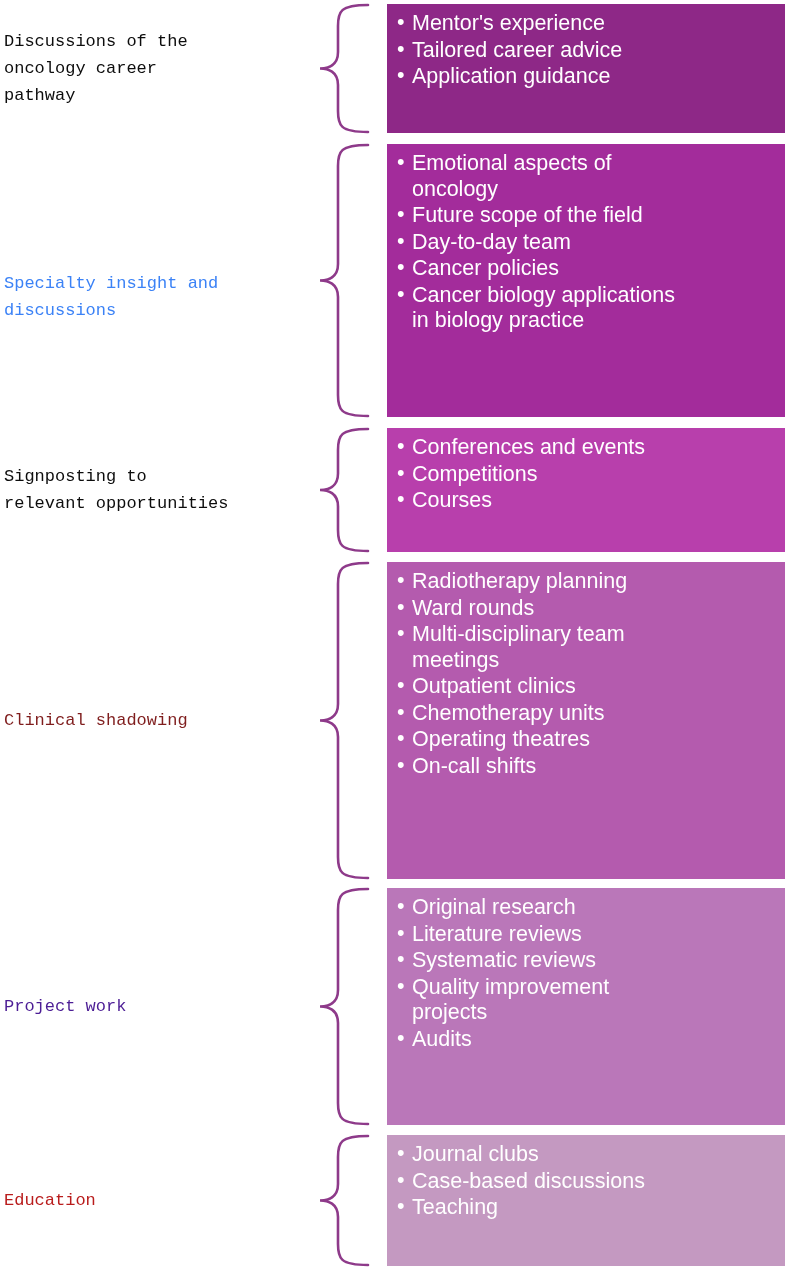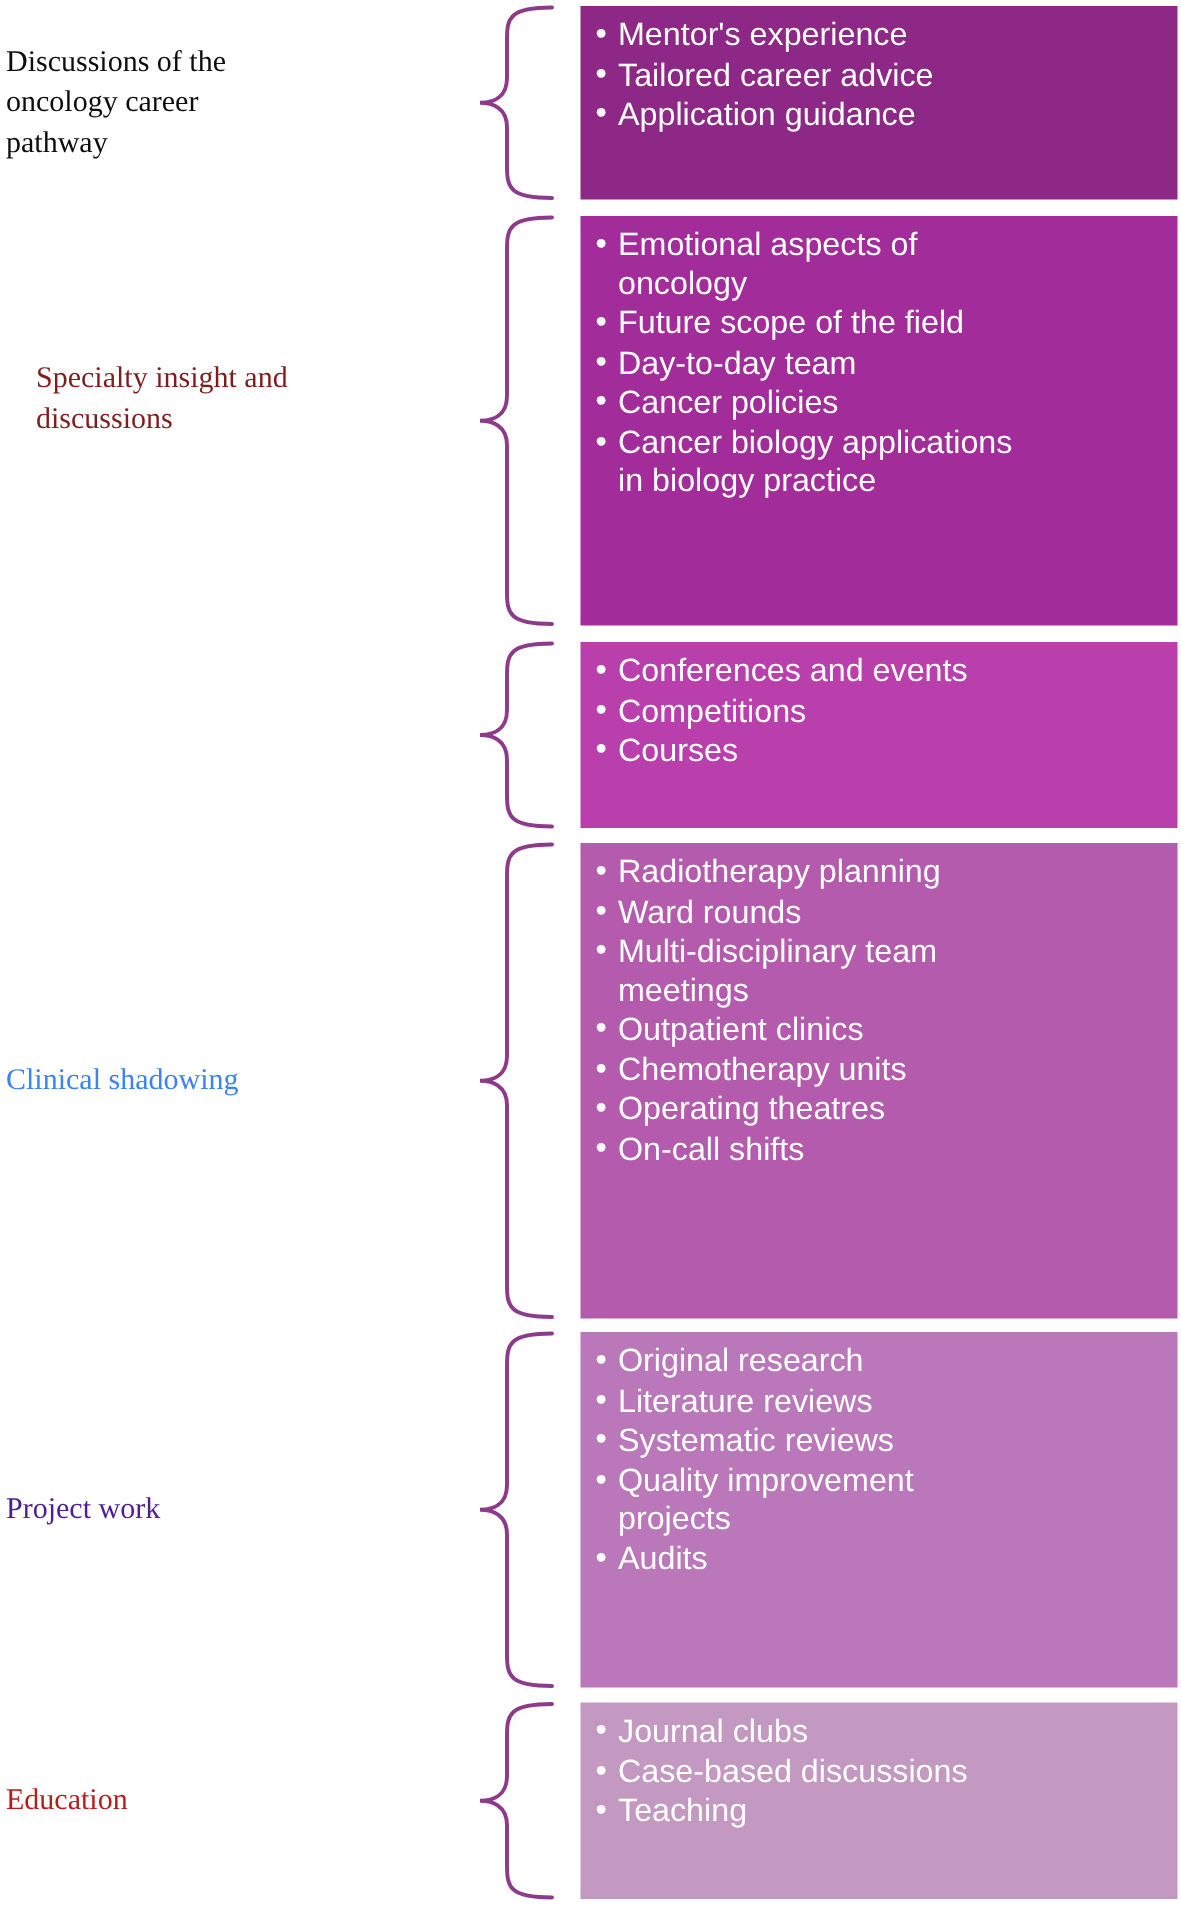--- a/index.html
+++ b/index.html
@@ -16,23 +16,23 @@
   #diagram {
     position: relative;
     width: 787px;
     height: 1271px;
   }
   .label {
     position: absolute;
     left: 4px;
     width: 300px;
     color: #0d0d0d;
-    font-size: 20px;
+    font-size: 17px;
     line-height: 27px;
-    font-family: Liberation Serif, serif;
+    font-family: Liberation Mono, monospace;
     text-align: left;
   }
   .brace {
     position: absolute;
     left: 308px;
     width: 62px;
   }
   .brace svg {
     display: block;
     width: 100%;
@@ -98,52 +98,54 @@
         <li><span class="bullet">•</span><span>Cancer policies</span></li>
         <li><span class="bullet">•</span><span>Cancer biology applications
  in biology practice</span></li>
       </ul>
     </div>
     <div class="brace" style="top: 144px; height: 273px;">
       <svg viewBox="0 0 62 273" preserveAspectRatio="none">
         <path d="M 60 1 C 32 1, 30 7.699999999999999, 30 22 L 30 120 C 30 133.5, 20 136.5, 12 136.5 C 20 136.5, 30 139.5, 30 153 L 30 251 C 30 265.3, 32 272, 60 272" fill="none" stroke="#8E3A8A" stroke-width="2.6" stroke-linecap="round" vector-effect="non-scaling-stroke"></path>
       </svg>
     </div>
-    <div class="label" style="white-space: pre-line; color: #7f1d1d; top: 239px; margin-left: 20px;">Specialty insight and
+    <div class="label" style="white-space: pre-line; color: #3b82f6; top: 270px;">Specialty insight and
 discussions</div>
     <div class="box" style="top: 428px; height: 124px; background: rgb(184, 63, 172);">
       <ul>
         <li><span class="bullet">•</span><span>Conferences and events</span></li>
         <li><span class="bullet">•</span><span>Competitions</span></li>
         <li><span class="bullet">•</span><span>Courses</span></li>
       </ul>
     </div>
     <div class="brace" style="top: 428px; height: 124px;">
       <svg viewBox="0 0 62 124" preserveAspectRatio="none">
         <path d="M 60 1 C 32 1, 30 7.699999999999999, 30 22 L 30 45.5 C 30 59, 20 62, 12 62 C 20 62, 30 65, 30 78.5 L 30 102 C 30 116.3, 32 123, 60 123" fill="none" stroke="#8E3A8A" stroke-width="2.6" stroke-linecap="round" vector-effect="non-scaling-stroke"></path>
       </svg>
     </div>
+    <div class="label" style="white-space: pre-line; color: rgb(13, 13, 13); top: 463px;">Signposting to
+relevant opportunities</div>
     <div class="box" style="top: 562px; height: 317px; background: rgb(180, 91, 174);">
       <ul>
         <li><span class="bullet">•</span><span>Radiotherapy planning</span></li>
         <li><span class="bullet">•</span><span>Ward rounds</span></li>
         <li><span class="bullet">•</span><span>Multi-disciplinary team
  meetings</span></li>
         <li><span class="bullet">•</span><span>Outpatient clinics</span></li>
         <li><span class="bullet">•</span><span>Chemotherapy units</span></li>
         <li><span class="bullet">•</span><span>Operating theatres</span></li>
         <li><span class="bullet">•</span><span>On-call shifts</span></li>
       </ul>
     </div>
     <div class="brace" style="top: 562px; height: 317px;">
       <svg viewBox="0 0 62 317" preserveAspectRatio="none">
         <path d="M 60 1 C 32 1, 30 7.699999999999999, 30 22 L 30 142 C 30 155.5, 20 158.5, 12 158.5 C 20 158.5, 30 161.5, 30 175 L 30 295 C 30 309.3, 32 316, 60 316" fill="none" stroke="#8E3A8A" stroke-width="2.6" stroke-linecap="round" vector-effect="non-scaling-stroke"></path>
       </svg>
     </div>
-    <div class="label" style="white-space: pre-line; color: #3b82f6; top: 707px;">Clinical shadowing</div>
+    <div class="label" style="white-space: pre-line; color: #7f1d1d; top: 707px;">Clinical shadowing</div>
     <div class="box" style="top: 888px; height: 237px; background: rgb(186, 119, 185);">
       <ul>
         <li><span class="bullet">•</span><span>Original research</span></li>
         <li><span class="bullet">•</span><span>Literature reviews</span></li>
         <li><span class="bullet">•</span><span>Systematic reviews</span></li>
         <li><span class="bullet">•</span><span>Quality improvement
  projects</span></li>
         <li><span class="bullet">•</span><span>Audits</span></li>
       </ul>
     </div>

